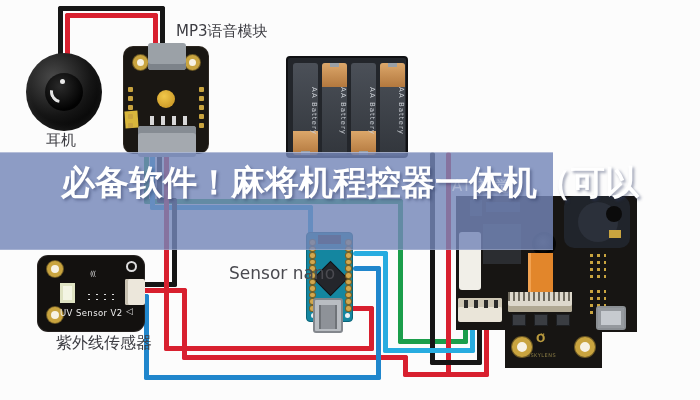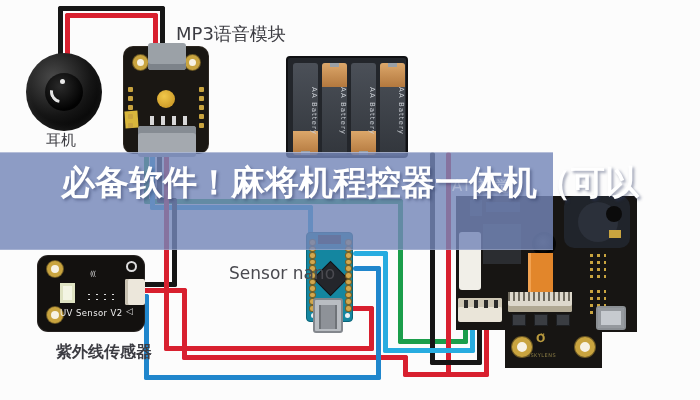--- a/index.html
+++ b/index.html
@@ -104,24 +104,24 @@
 
   
   #banner{left:0;top:152px;width:553px;height:98px;background:rgba(116,134,184,0.82);z-index:6;
     border-top:1px solid rgba(255,255,255,.35);border-bottom:1px solid rgba(255,255,255,.2);}
   #banner .wm{left:452px;top:24px;font-size:15px;color:rgba(255,255,255,.30);letter-spacing:2px;}
   #banner .l1{left:0;top:7px;width:700px;text-align:center;color:#fff;font-size:34px;font-weight:800;
     text-shadow:2px 2px 3px rgba(45,55,95,.45);}
   #banner .l2{left:0;top:47px;width:700px;text-align:center;color:#fff;font-size:34px;font-weight:800;
     text-shadow:2px 2px 3px rgba(45,55,95,.45);}
 
-  #lbl-mp3{left:176px;top:22px;font-size:18px;}
+  #lbl-mp3{left:176px;top:22px;font-size:15px;}
   #lbl-ear{left:46px;top:131px;font-size:15px;}
   #lbl-arduino{left:229px;top:263px;font-size:17px;color:#4a4a50;}
-  #lbl-uv{left:56px;top:342px;font-size:16px;font-weight:bold;}
+  #lbl-uv{left:56px;top:333px;font-size:16px;}
 </style>
 </head>
 <body>
 
 <div id="stage">
 
   <div class="layer" id="wires">
       <div class="wire-seg" style="left: 57.5px; top: 5.5px; width: 5px; height: 54px; background: rgb(22, 22, 22);"></div>
       <div class="wire-seg" style="left: 57.5px; top: 5.5px; width: 107px; height: 5px; background: rgb(22, 22, 22);"></div>
       <div class="wire-seg" style="left: 159.5px; top: 5.5px; width: 5px; height: 49px; background: rgb(22, 22, 22);"></div>

